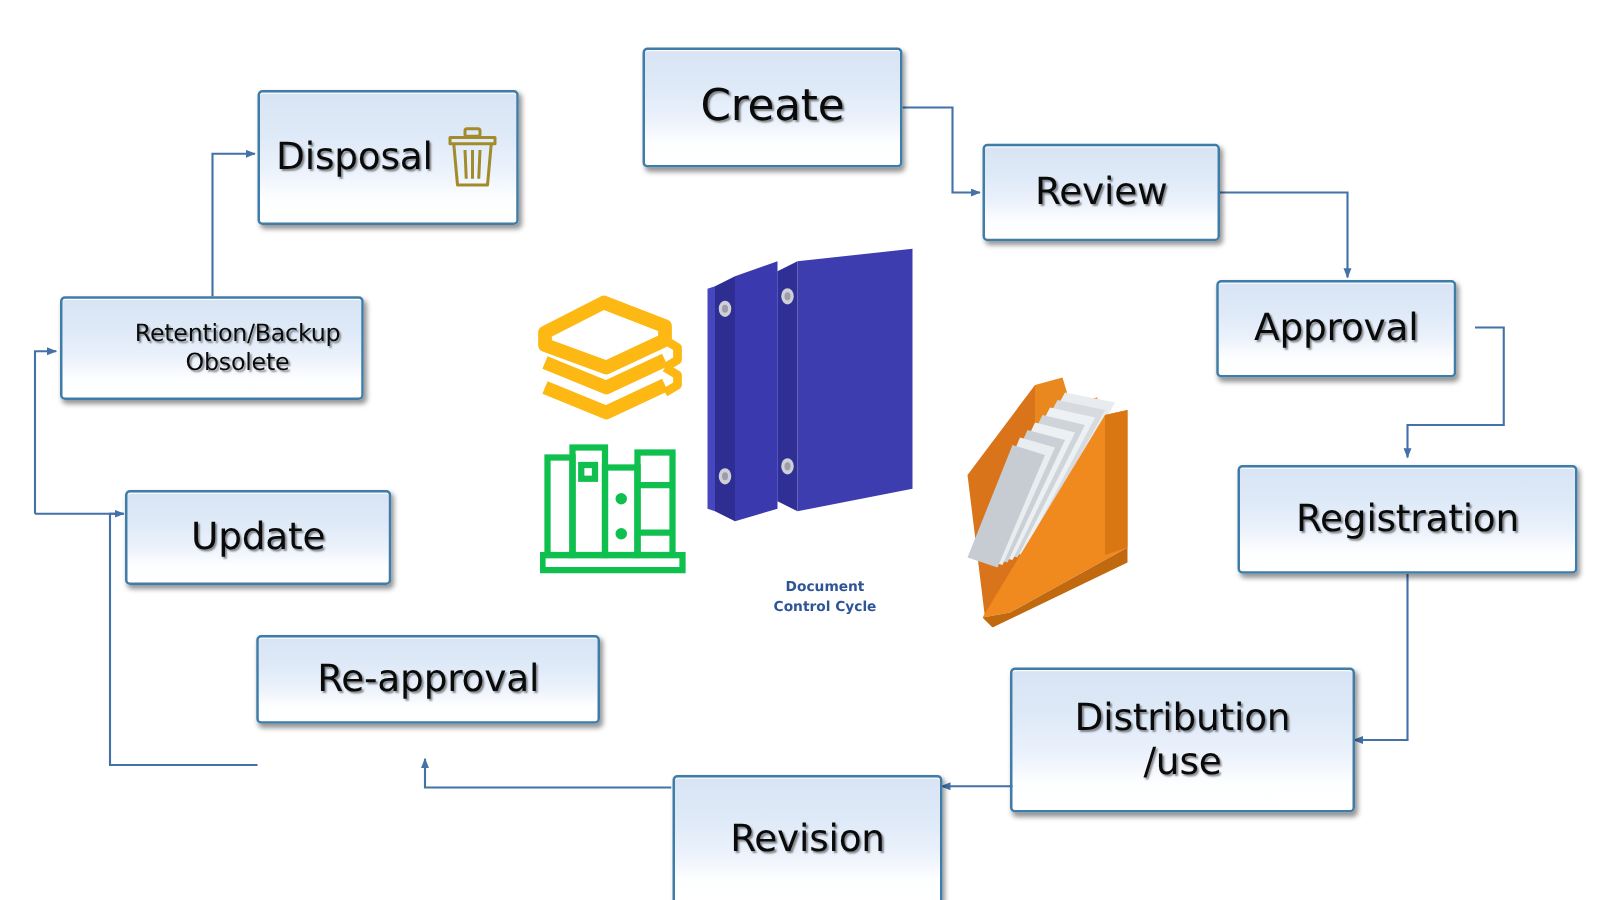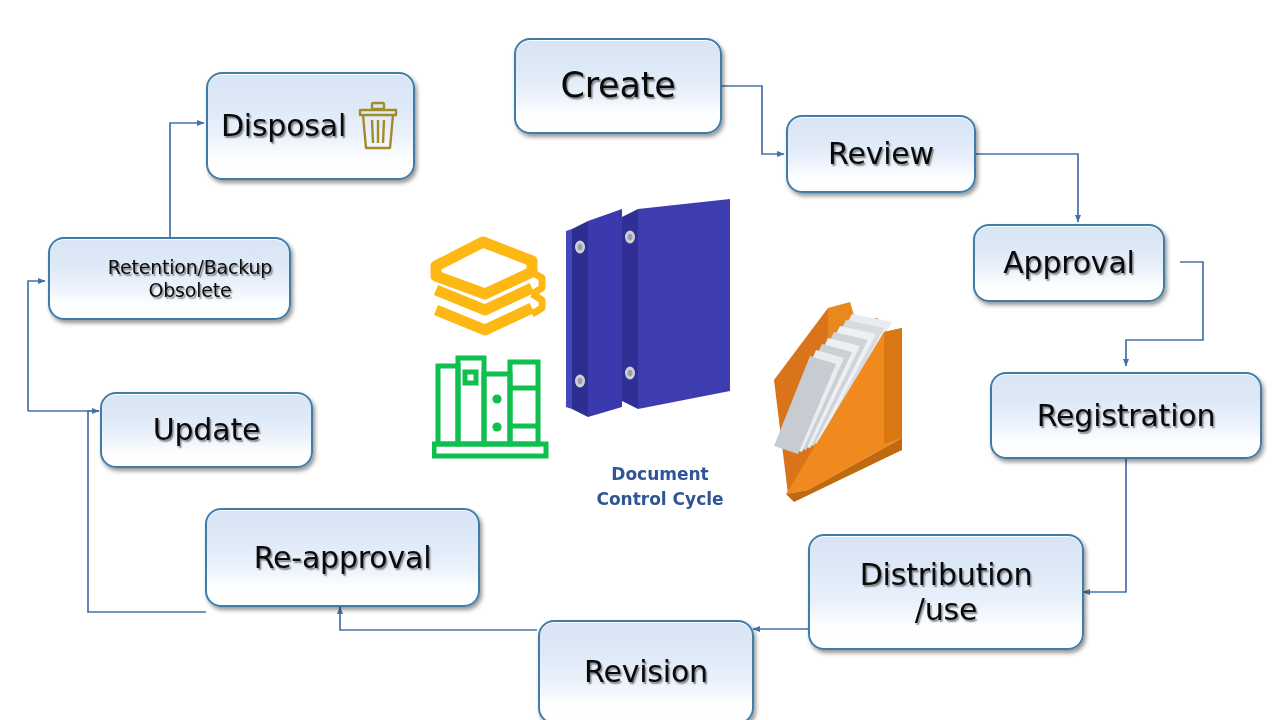--- a/index.html
+++ b/index.html
@@ -31,33 +31,33 @@
     position: absolute;
     z-index: 2;
   }
 
   .center-caption {
     position: absolute;
     z-index: 3;
     color: #2F5597;
     font-family: "DejaVu Sans", sans-serif;
     font-weight: bold;
-    font-size: 17px;
+    font-size: 11px;
     line-height: 1.45;
     text-align: center;
     white-space: pre-line;
   }
 
   
   .node {
     position: absolute;
     z-index: 5;
     box-sizing: border-box;
     border: 2px solid #3F7CA8;
-    border-radius: 16px;
+    border-radius: 4px;
     background: linear-gradient(to bottom,
                 #d8e4f4 0%,
                 #dfeaf8 34%,
                 #eaf1fb 58%,
                 #fdfeff 82%,
                 #ffffff 100%);
     box-shadow: 2px 3px 4px rgba(0,0,0,0.42),
                 inset 0 1px 0 rgba(255,255,255,0.95);
     display: flex;
     align-items: center;
@@ -210,21 +210,21 @@
   </div>
 
   <div class="node mid" style="left:990px; top:372px; width:272px; height:87px;">
     <span class="label">Registration</span>
   </div>
 
   <div class="node mid" style="left:538px; top:578px; width:216px; height:104px;margin-top:42px;">
     <span class="label">Revision</span>
   </div>
 
-  <div class="node mid" style="left:205px; top:508px; width:275px; height:99px;">
+  <div class="node mid" style="left:205px; top:508px; width:275px; height:71px;">
     <span class="label">Re-approval</span>
   </div>
 
   <div class="node mid" style="left:100px; top:392px; width:213px; height:76px;">
     <span class="label">Update</span>
   </div>
 
   <div class="node small" style="left:48px; top:237px; width:243px; height:83px;padding-left:41px;">
     <span class="label">Retention/Backup
 Obsolete</span>

